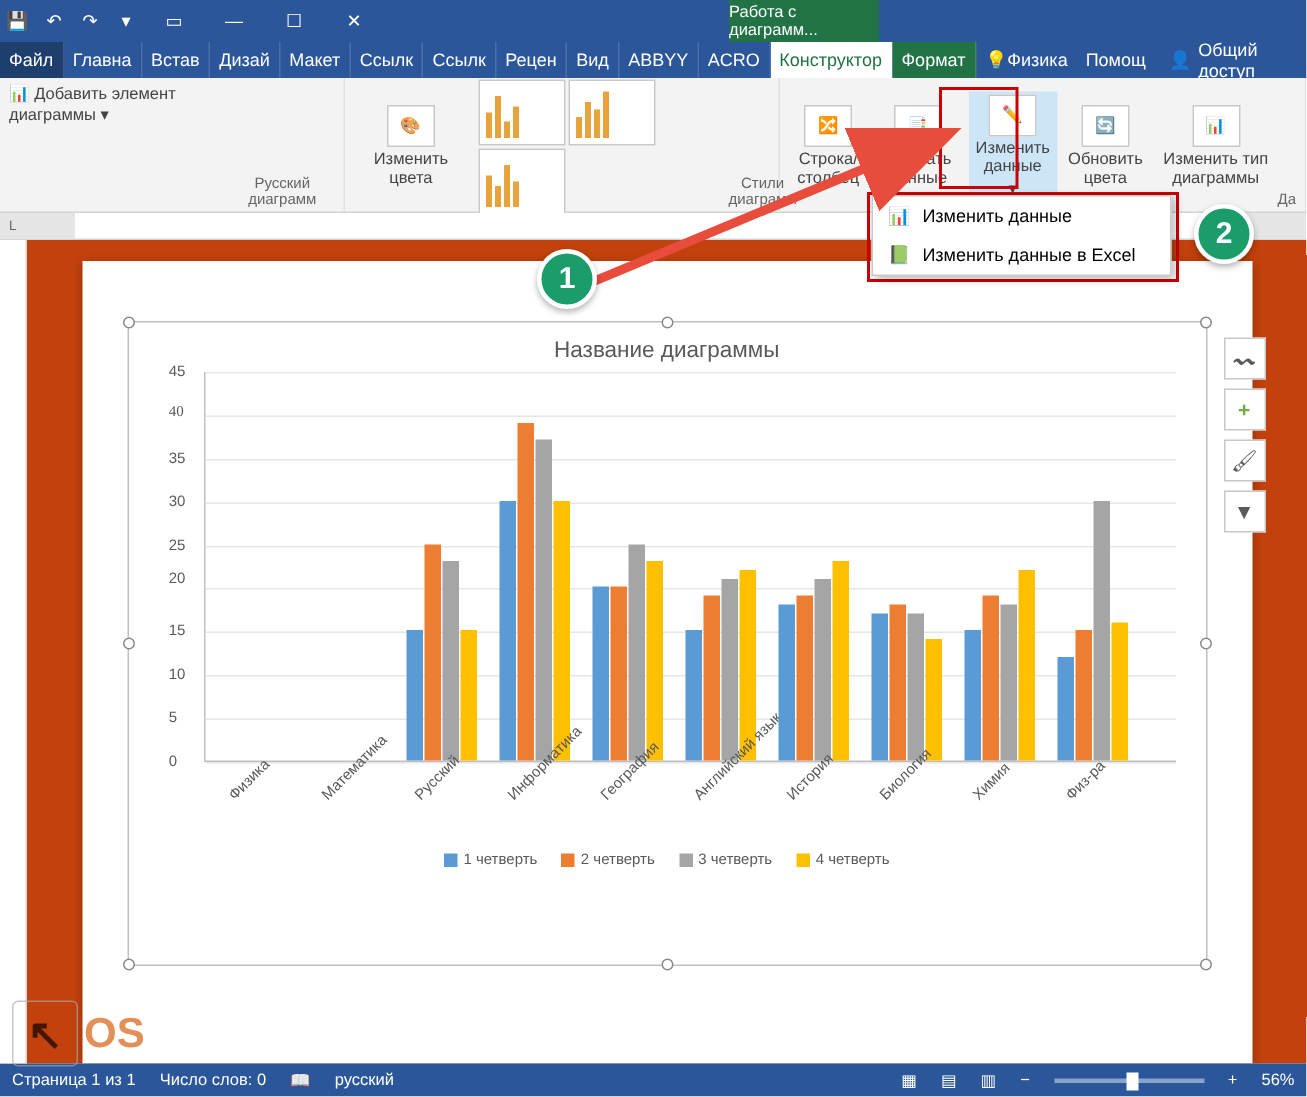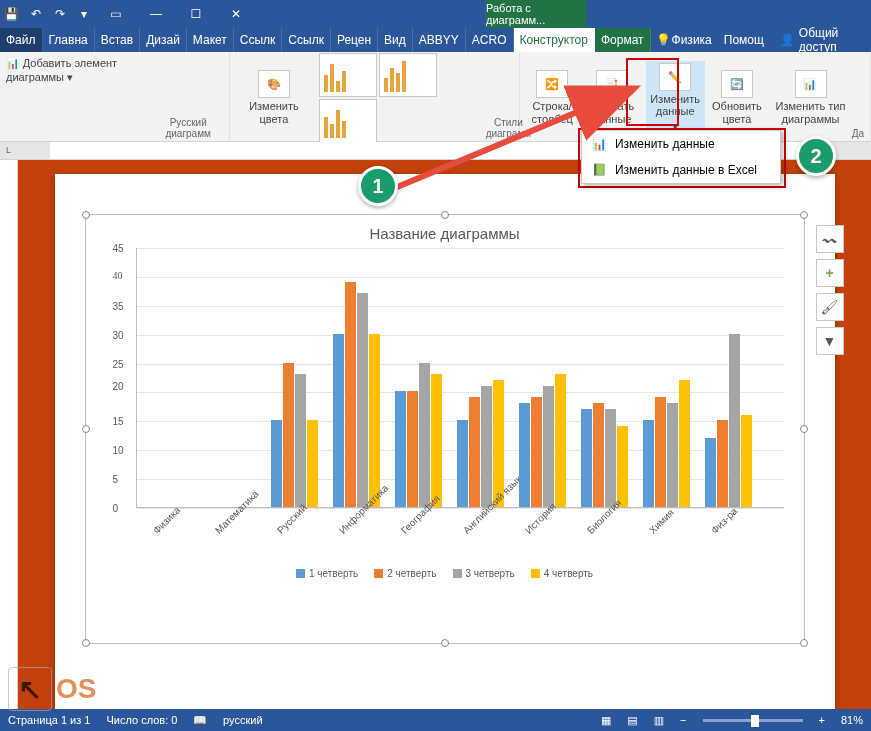--- a/index.html
+++ b/index.html
@@ -360,19 +360,19 @@
   <span>русский</span>
   <div class="spacer"></div>
   <span>▦</span>
   <span>▤</span>
   <span>▥</span>
   <span>−</span>
   <div class="zoom-slider">
       <div class="thumb"></div>
     </div>
   <span>+</span>
-  <span>81%</span>
+  <span>56%</span>
 </div>
 
 <div class="watermark">
   <div class="box">↖</div>
   <span class="o">OS</span>&nbsp;
 </div>
 
 </body></html>

